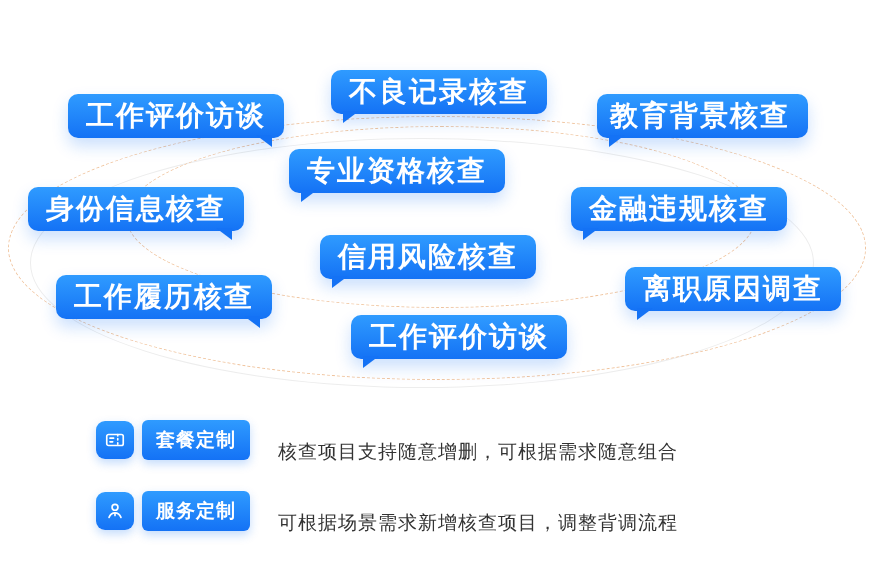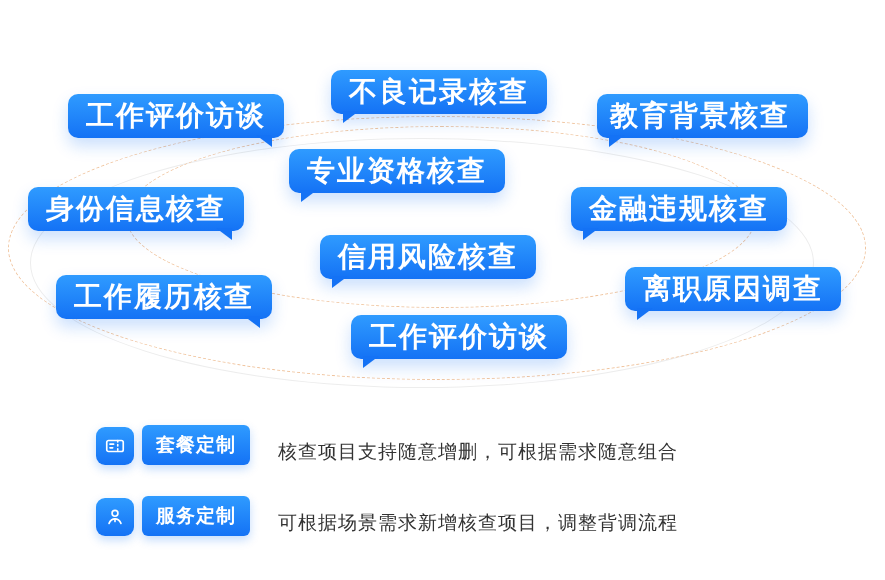--- a/index.html
+++ b/index.html
@@ -46,21 +46,21 @@
   .b4  { left:289px; top:149px; }
   .b5  { left:28px;  top:187px; }
   .b6  { left:571px; top:187px; }
   .b7  { left:320px; top:235px; }
   .b8  { left:56px;  top:275px; }
   .b9  { left:625px; top:267px; }
   .b10 { left:351px; top:315px; }
 
   
   .legend { position:absolute; left:62px; top:414px; }
-  .legend-row { display:flex; align-items:flex-end; margin-bottom:20px;padding-left:34px; }
+  .legend-row { display:flex; align-items:center; margin-bottom:20px;padding-left:34px; }
   .legend-icon {
     width:38px; height:38px; border-radius:9px;
     background:linear-gradient(180deg,#2f9bff,#1472f5);
     display:flex; align-items:center; justify-content:center;
     margin-right:8px; flex:0 0 auto;
     box-shadow:0 4px 10px rgba(20,114,245,.25);
   }
   .legend-badge {
     background:linear-gradient(180deg,#2f9bff,#1472f5);
     color:#ffffff; font-size:19px; font-weight:bold; letter-spacing:1px;

